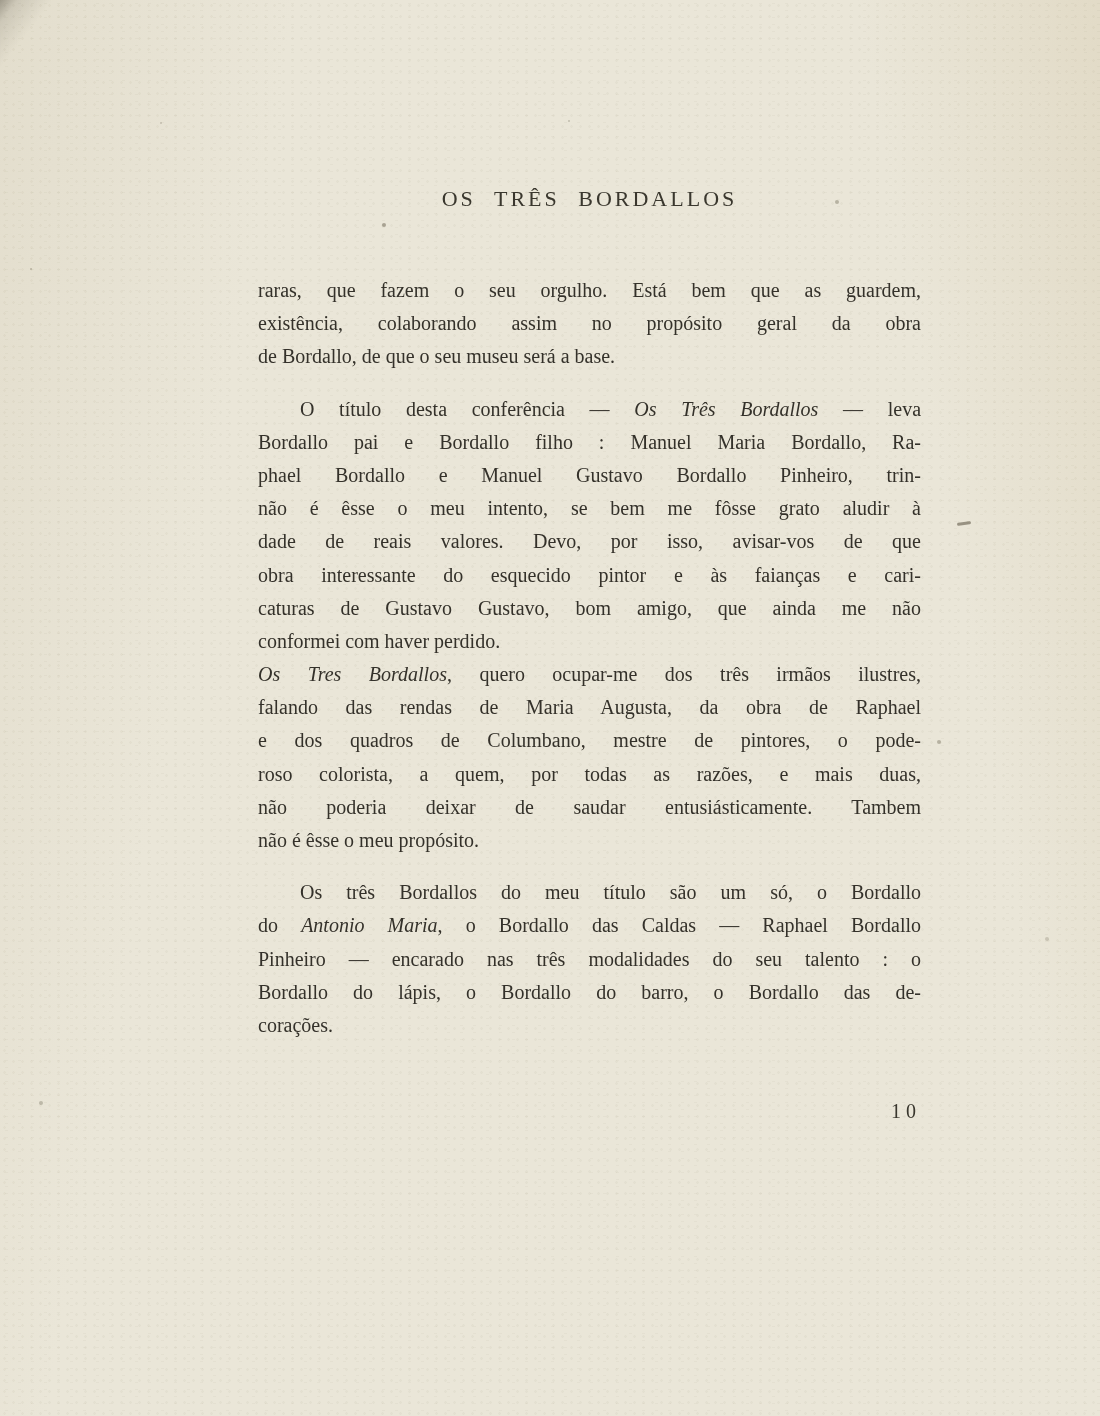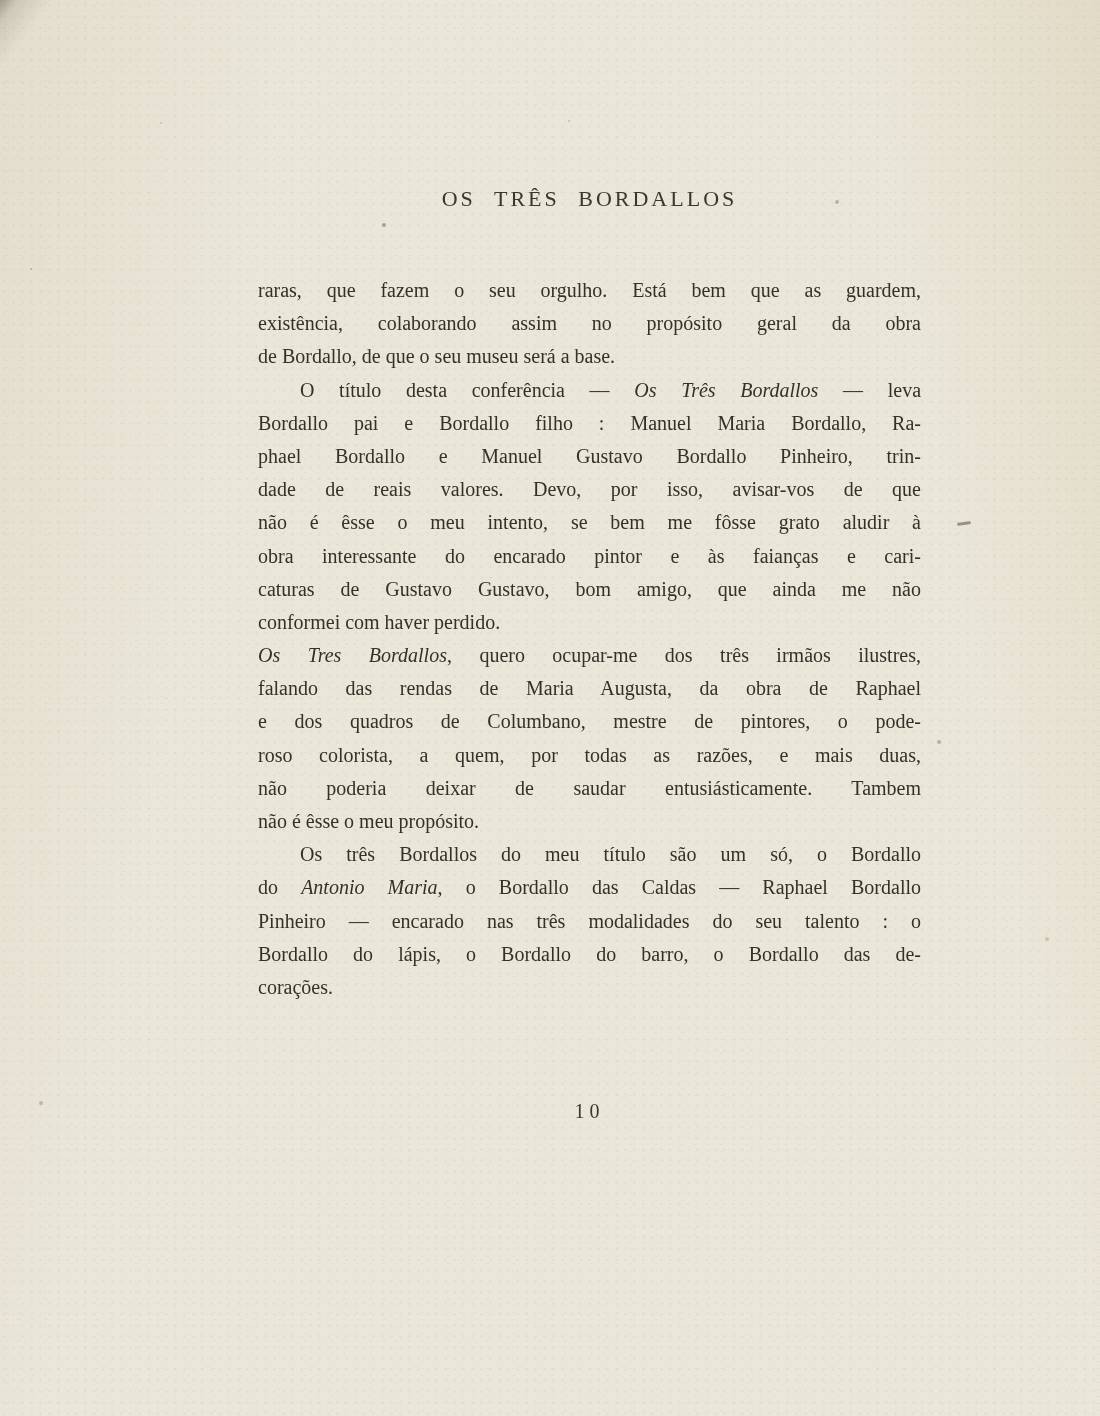--- a/index.html
+++ b/index.html
@@ -34,25 +34,25 @@
   .text-block {
     position: absolute; left: 258px; top: 274px; width: 663px;
     font-size: 20px; color: #34312a;
   }
   .line {
     height: 33.2px; line-height: 33.2px;
     text-align: justify; text-align-last: justify;
     white-space: normal;
   }
   .line.lastline { text-align-last: left; }
-  .line.indent { text-indent: 42px; }
+  .line.indent { text-indent: 42px; margin-top: 19px; }
   .it { font-style: italic; }
   .page-number {
     position: absolute; left: 258px; top: 1100px; width: 663px;
-    text-align: center;
+    text-align: right;
     font-size: 20px; letter-spacing: 5px;
     color: #3a372e;
   }
   .specks {
     position: absolute; top: 0; left: 0; width: 2px; height: 2px;
     border-radius: 50%;
     background: transparent;
     box-shadow:
       383px 224px 0 1px rgba(90,82,64,0.45),
       836px 201px 0 1px rgba(90,82,64,0.35),
@@ -79,23 +79,23 @@
 
   <div class="running-head">OS TRÊS BORDALLOS</div>
 
   <div class="text-block" style="color: rgb(52, 49, 42);">
       <div class="line"><span>raras, que fazem o seu orgulho. Está bem que as guardem,</span></div>
       <div class="line"><span>existência, colaborando assim no propósito geral da obra</span></div>
       <div class="line lastline"><span>de Bordallo, de que o seu museu será a base.</span></div>
       <div class="line indent"><span>O título desta conferência — </span><span class="it">Os Três Bordallos</span><span> — leva</span></div>
       <div class="line"><span>Bordallo pai e Bordallo filho : Manuel Maria Bordallo, Ra-</span></div>
       <div class="line"><span>phael Bordallo e Manuel Gustavo Bordallo Pinheiro, trin-</span></div>
+      <div class="line"><span>não é êsse o meu intento, se bem me fôsse grato aludir à</span></div>
       <div class="line"><span>dade de reais valores. Devo, por isso, avisar-vos de que</span></div>
-      <div class="line"><span>não é êsse o meu intento, se bem me fôsse grato aludir à</span></div>
-      <div class="line"><span>obra interessante do encarado pintor e às faianças e cari-</span></div>
+      <div class="line"><span>obra interessante do esquecido pintor e às faianças e cari-</span></div>
       <div class="line"><span>caturas de Gustavo Gustavo, bom amigo, que ainda me não</span></div>
       <div class="line lastline"><span>conformei com haver perdido.</span></div>
       <div class="line"><span class="it">Os Tres Bordallos</span><span>, quero ocupar-me dos três irmãos ilustres,</span></div>
       <div class="line"><span>falando das rendas de Maria Augusta, da obra de Raphael</span></div>
       <div class="line"><span>e dos quadros de Columbano, mestre de pintores, o pode-</span></div>
       <div class="line"><span>roso colorista, a quem, por todas as razões, e mais duas,</span></div>
       <div class="line"><span>não poderia deixar de saudar entusiásticamente. Tambem</span></div>
       <div class="line lastline"><span>não é êsse o meu propósito.</span></div>
       <div class="line indent"><span>Os três Bordallos do meu título são um só, o Bordallo</span></div>
       <div class="line"><span>do </span><span class="it">Antonio Maria</span><span>, o Bordallo das Caldas — Raphael Bordallo</span></div>

